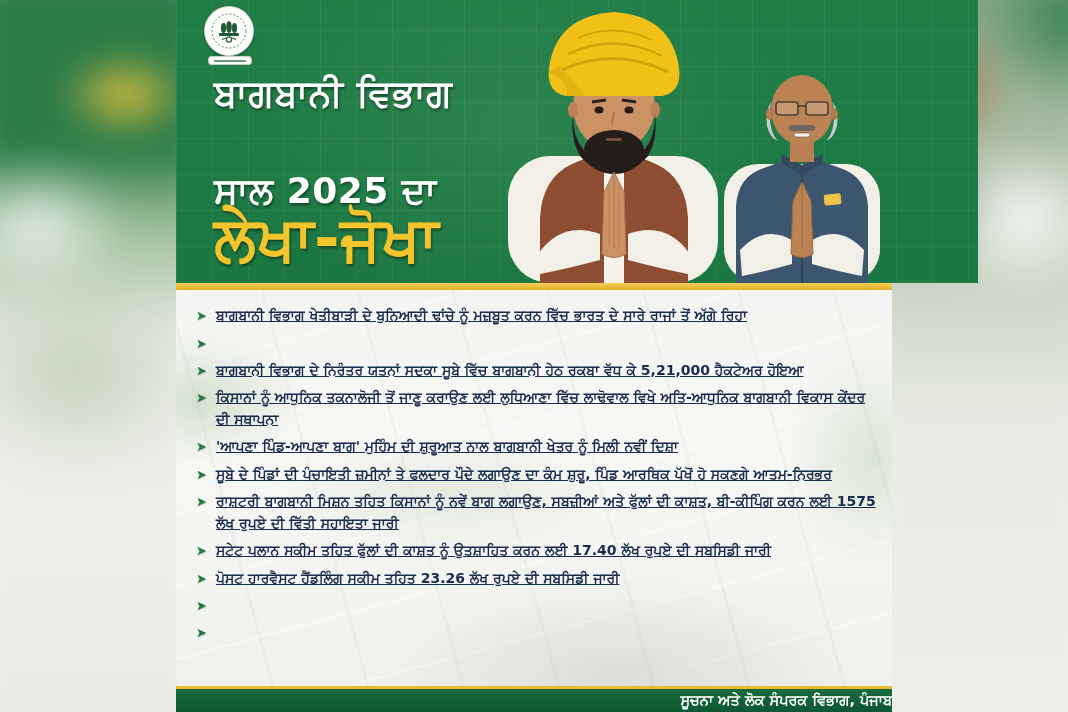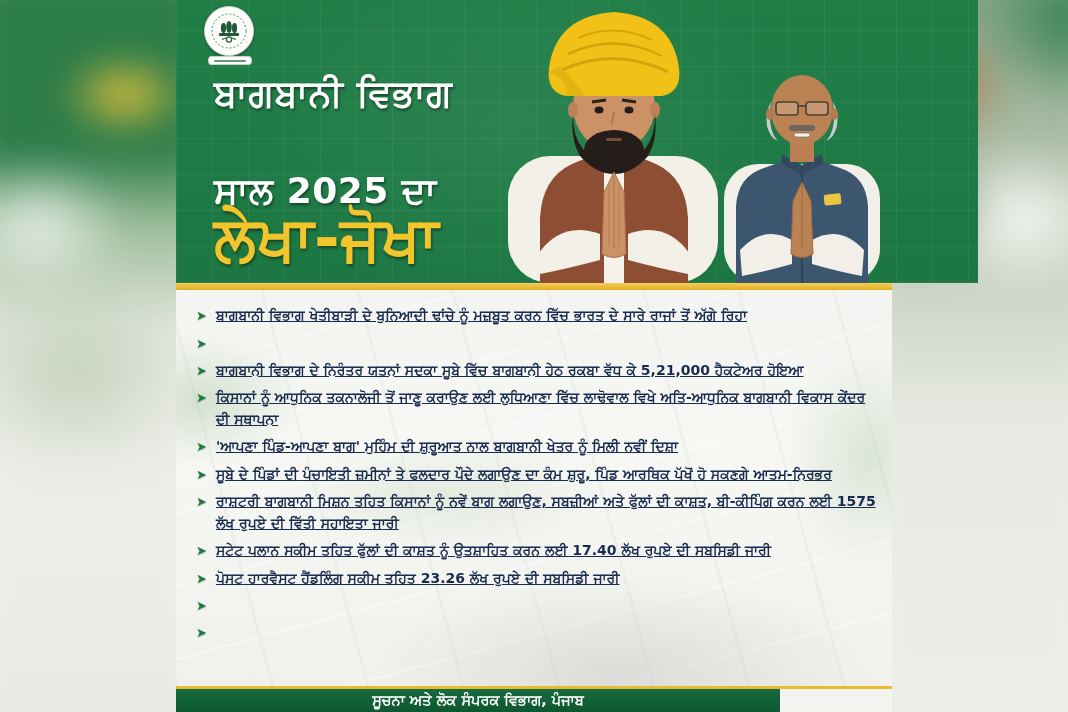--- a/index.html
+++ b/index.html
@@ -55,23 +55,23 @@
   }
   .emblem .ribbon{
     position:absolute;left:6px;top:50px;width:44px;height:9px;border-radius:4px/60%;
     background:#fdfdfb;border:1px solid #c9cfc8;
   }
   .emblem .ribbon i{display:block;margin:3px 5px;height:2px;background:#2a6b41;border-radius:1px;opacity:.7;}
   
   .gold-divider{width:716px;height:7px;background:linear-gradient(180deg,#f4cf56,#e3ae27);}
   .footer-line{position:absolute;left:0;top:686px;width:716px;height:3px;background:#ecba2e;}
   .footer-bar{
-    position:absolute;left:0;top:689px;width:604px;height:23px;
+    position:absolute;left:0;top:689px;width:716px;height:23px;
     background:linear-gradient(180deg,#186b3f,#0d5731);
-    color:#ffffff;font-size:14.5px;font-weight:bold;text-align:center;line-height:23px;
+    color:#ffffff;font-size:14.5px;font-weight:bold;text-align:right;line-height:23px;
   }
   
   .content{
     position:relative;width:716px;height:396px;overflow:hidden;
     background:
       linear-gradient(rgba(249,250,247,.45), rgba(249,250,247,.45)),
       radial-gradient(150px 95px at 3% 28%, rgba(120,165,110,.5), rgba(120,165,110,0) 70%),
       radial-gradient(230px 80px at 38% 52%, rgba(140,175,120,.32), rgba(140,175,120,0) 70%),
       radial-gradient(120px 150px at 97% 42%, rgba(130,170,115,.45), rgba(130,170,115,0) 72%),
       radial-gradient(330px 130px at 62% 97%, rgba(150,158,152,.5), rgba(150,158,152,0) 75%),

